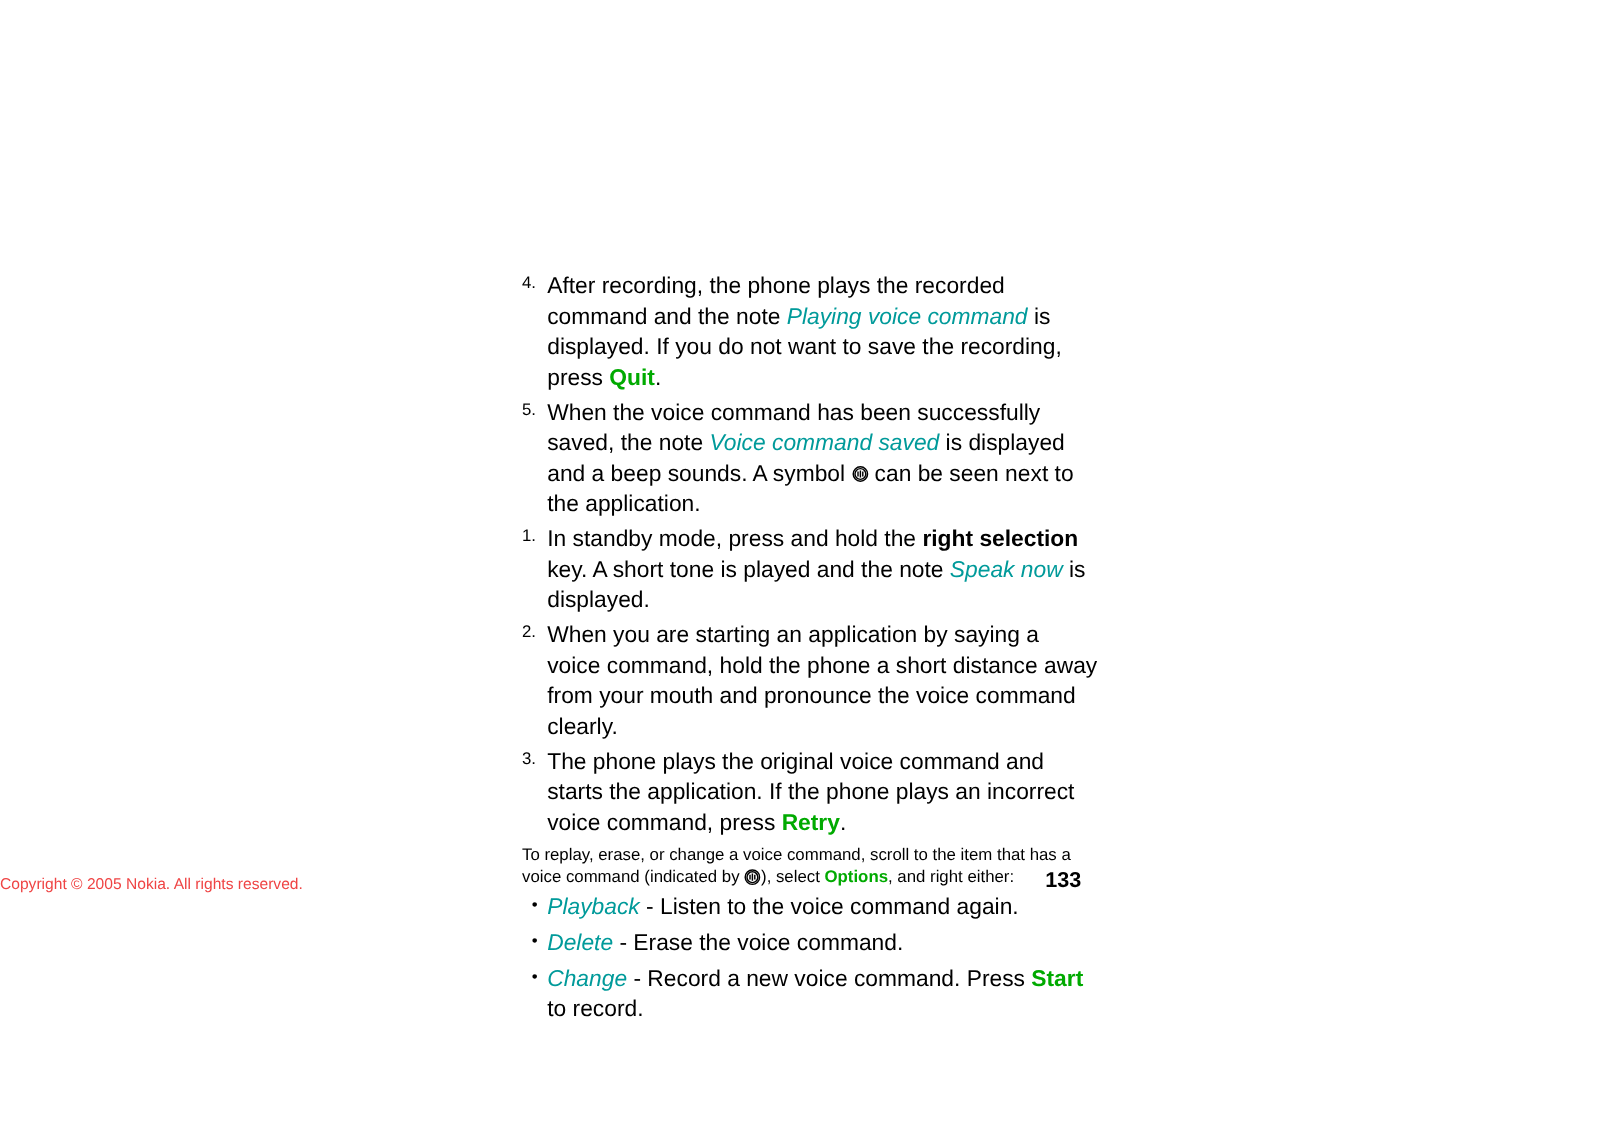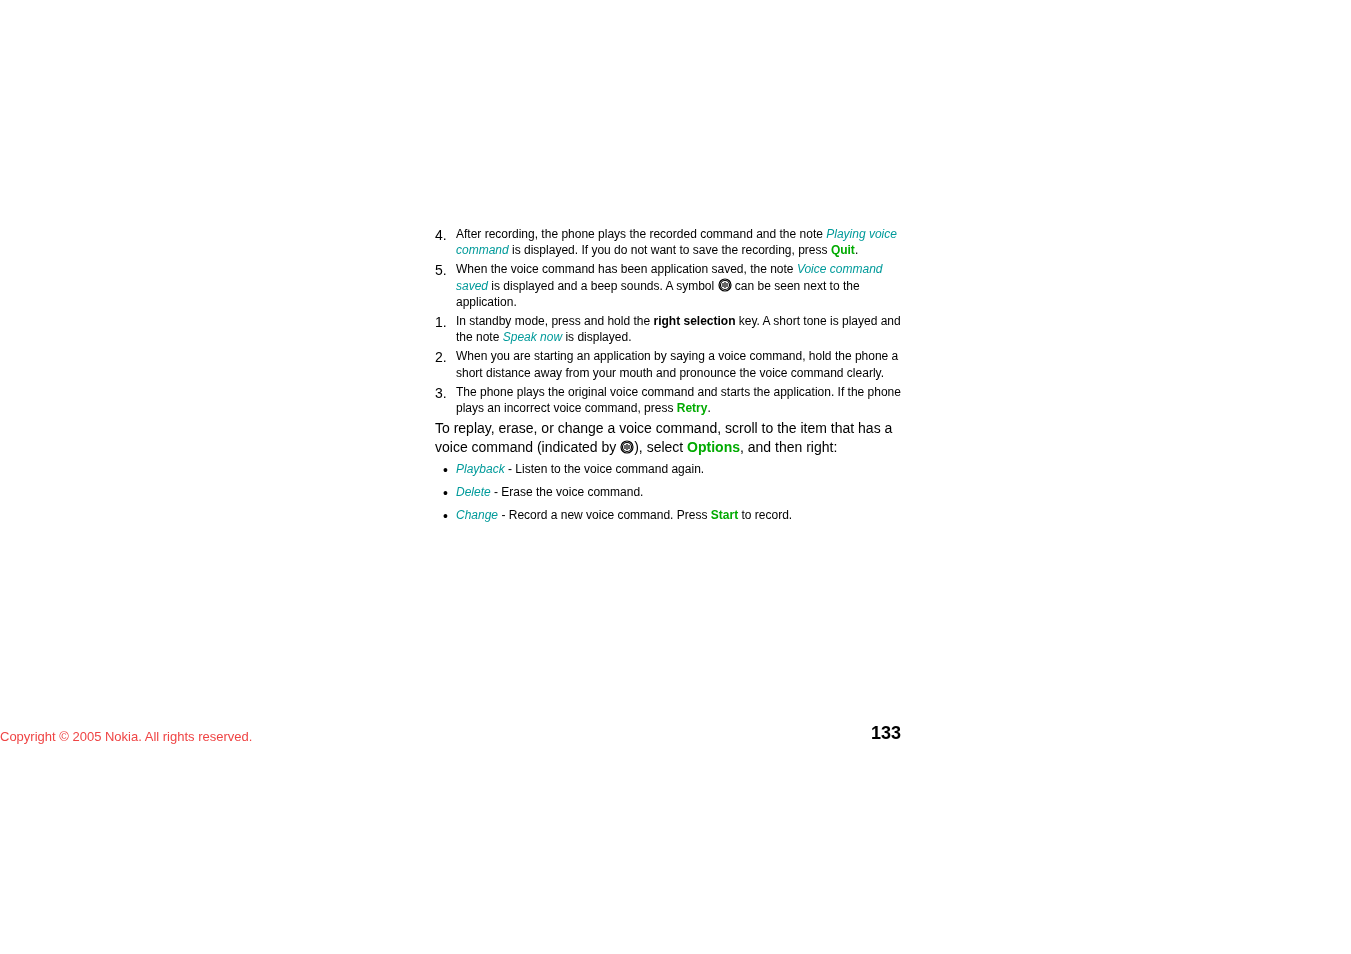--- a/index.html
+++ b/index.html
@@ -26,21 +26,21 @@
     }
     .list-num {
       width: 21px;
       flex-shrink: 0;
       font-size: 14px;
       color: #000;
       line-height: 1.35;
     }
     .list-text {
       flex: 1;
-      font-size: 12px;
+      font-size: 19px;
       color: #000;
       line-height: 1.35;
     }
     .teal {
       color: #009a9a;
     }
     .green {
       color: #00aa00;
       font-weight: bold;
     }
@@ -109,21 +109,21 @@
   <div class="list-item">
     <div class="list-num">4.</div>
     <div class="list-text">
       <span>After recording, the phone plays the recorded command and the note </span><span class="teal italic">Playing voice command</span><span> is displayed. If you do not want to save the recording, press </span><span class="green">Quit</span><span>.</span>
     </div>
   </div>
 
   <div class="list-item">
     <div class="list-num">5.</div>
     <div class="list-text">
-      <span>When the voice command has been application saved, the note </span><span class="teal italic">Voice command saved</span><span> is displayed and a beep sounds. A symbol </span><svg class="icon-symbol" viewBox="0 0 14 14">
+      <span>When the voice command has been successfully saved, the note </span><span class="teal italic">Voice command saved</span><span> is displayed and a beep sounds. A symbol </span><svg class="icon-symbol" viewBox="0 0 14 14">
           <path d="M 7 1 A 6 6 0 1 0 7 13 A 6 6 0 1 0 7 1 M 7 2.5 A 4.5 4.5 0 1 1 7 11.5 A 4.5 4.5 0 1 1 7 2.5 M 5 5 L 5 9 M 7 4 L 7 10 M 9 5 L 9 9" stroke="#000" stroke-width="1.2" fill="none"></path>
         </svg><span> can be seen next to the application.</span>
     </div>
   </div>
 
 
   <div class="list-item">
     <div class="list-num">1.</div>
     <div class="list-text">
       <span>In standby mode, press and hold the </span><span class="bold">right selection</span><span> key. A short tone is played and the note </span><span class="teal italic">Speak now</span><span> is displayed.</span>
@@ -139,21 +139,21 @@
     <div class="list-num">3.</div>
     <div class="list-text">
       <span>The phone plays the original voice command and starts the application. If the phone plays an incorrect voice command, press </span><span class="green">Retry</span><span>.</span>
     </div>
   </div>
 
 
   <div class="para">
     <span>To replay, erase, or change a voice command, scroll to the item that has a voice command (indicated by </span><svg class="icon-symbol" viewBox="0 0 14 14">
         <path d="M 7 1 A 6 6 0 1 0 7 13 A 6 6 0 1 0 7 1 M 7 2.5 A 4.5 4.5 0 1 1 7 11.5 A 4.5 4.5 0 1 1 7 2.5 M 5 5 L 5 9 M 7 4 L 7 10 M 9 5 L 9 9" stroke="#000" stroke-width="1.2" fill="none"></path>
-      </svg><span>), select </span><span class="green">Options</span><span>, and then right:</span>
+      </svg><span>), select </span><span class="green">Options</span><span>, and right either:</span>
   </div>
 
   <div class="bullet-item">
     <div class="bullet">•</div>
     <div class="list-text">
       <span class="teal italic">Playback</span><span> - Listen to the voice command again.</span>
     </div>
   </div>
 
   <div class="bullet-item">

